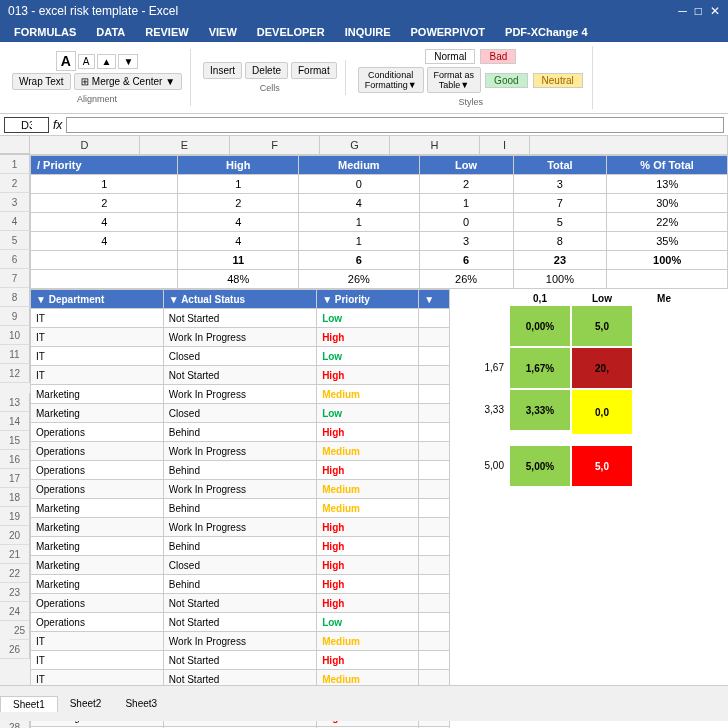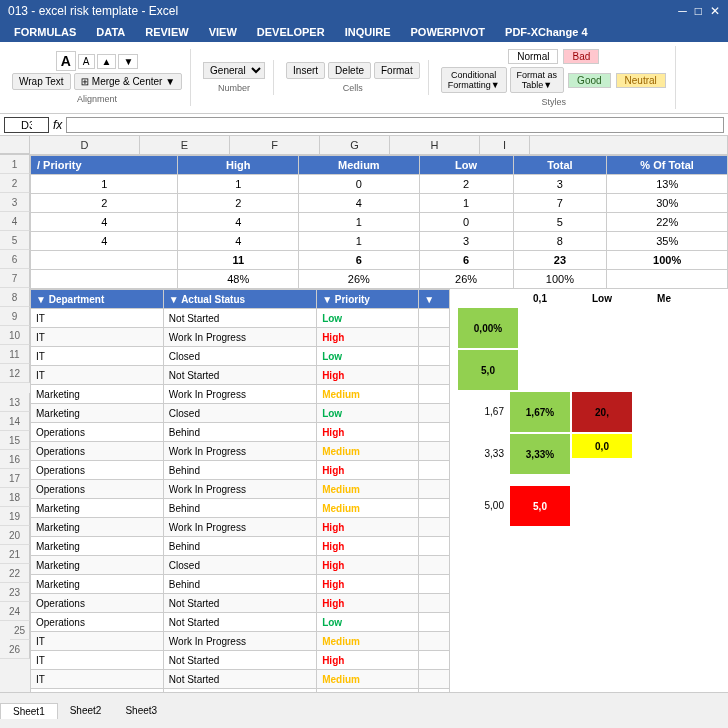--- a/index.html
+++ b/index.html
@@ -270,28 +270,20 @@
         <span style="border:1px solid #ccc;padding:1px 4px;cursor:pointer;font-size:10px;">▼</span>
       </div>
     </div>
     <div class="ribbon-btns">
       <button class="ribbon-btn">Wrap Text</button>
       <button class="ribbon-btn">⊞ Merge &amp; Center ▼</button>
     </div>
     <span class="ribbon-group-label">Alignment</span>
   </div>
 
-  <div class="ribbon-group">
-    <div class="ribbon-btns">
-      <select style="font-size:10px;padding:1px 2px;border:1px solid #ccc;">
-        <option>General</option>
-      </select>
-    </div>
-    <span class="ribbon-group-label">Number</span>
-  </div>
 
   <div class="ribbon-group">
     <div class="ribbon-btns">
       <button class="ribbon-btn">Insert</button>
       <button class="ribbon-btn">Delete</button>
       <button class="ribbon-btn">Format</button>
     </div>
     <span class="ribbon-group-label">Cells</span>
   </div>
 
@@ -587,45 +579,46 @@
         </div>
 
         <div class="heatmap-section">
           <div style="display:flex;gap:2px;margin-bottom:2px;">
             <div style="width:50px;"></div>
             <div style="width:60px;text-align:center;font-size:10px;font-weight:bold;">0,1</div>
             <div style="width:60px;text-align:center;font-size:10px;font-weight:bold;">Low</div>
             <div style="width:60px;text-align:center;font-size:10px;font-weight:bold;">Me</div>
           </div>
 
-          <div style="display:flex;gap:2px;margin-bottom:2px;flex-direction:column;">
+          <div style="display:flex;gap:2px;margin-bottom:2px;">
             <div style="width:50px;text-align:right;font-size:10px;padding-right:4px;line-height:40px;"></div>
             <div class="hm-cell hm-green" style="width:60px;height:40px;">0,00%</div>
             <div class="hm-cell hm-green" style="width:60px;height:40px;">5,0</div>
           </div>
 
           <div style="display:flex;gap:2px;margin-bottom:2px;">
             <div style="width:50px;text-align:right;font-size:10px;padding-right:4px;line-height:40px;">1,67</div>
             <div class="hm-cell hm-green" style="width:60px;height:40px;">1,67%</div>
             <div class="hm-cell hm-orange" style="width:60px;height:40px;">20,</div>
           </div>
 
           <div style="display:flex;gap:2px;margin-bottom:12px;">
             <div style="width:50px;text-align:right;font-size:10px;padding-right:4px;line-height:40px;">3,33</div>
             <div class="hm-cell hm-green" style="width:60px;height:40px;">3,33%</div>
-            <div class="hm-cell hm-yellow" style="width:60px;height:24px;">0,0</div>
+            <div class="hm-cell hm-yellow" style="width:60px;height:44px;">0,0</div>
           </div>
 
           <div style="display:flex;gap:2px;margin-bottom:2px;">
             <div style="width:50px;text-align:right;font-size:10px;padding-right:4px;line-height:40px;">5,00</div>
+            <div class="hm-cell hm-green" style="width:60px;height:40px;">5,00%</div>
             <div class="hm-cell hm-red" style="width:60px;height:40px;">5,0</div>
           </div>
         </div>
       </div>
     </div>
   </div>
 </div>
 
-<div style="display:flex;background:#f0f0f0;border-top:1px solid #ccc;height:36px;align-items:center;position:fixed;bottom:0;left:0;right:0;">
+<div style="display:flex;background:#f0f0f0;border-top:1px solid #ccc;height:36px;align-items:center;position:fixed;bottom:7px;left:0;right:0;">
   <span style="padding:2px 12px;background:#fff;border:1px solid #ccc;border-bottom:none;font-size:10px;cursor:pointer;">Sheet1</span>
   <span style="padding:2px 12px;font-size:10px;cursor:pointer;">Sheet2</span>
   <span style="padding:2px 12px;font-size:10px;cursor:pointer;">Sheet3</span>
 </div>
 
 </body></html>

